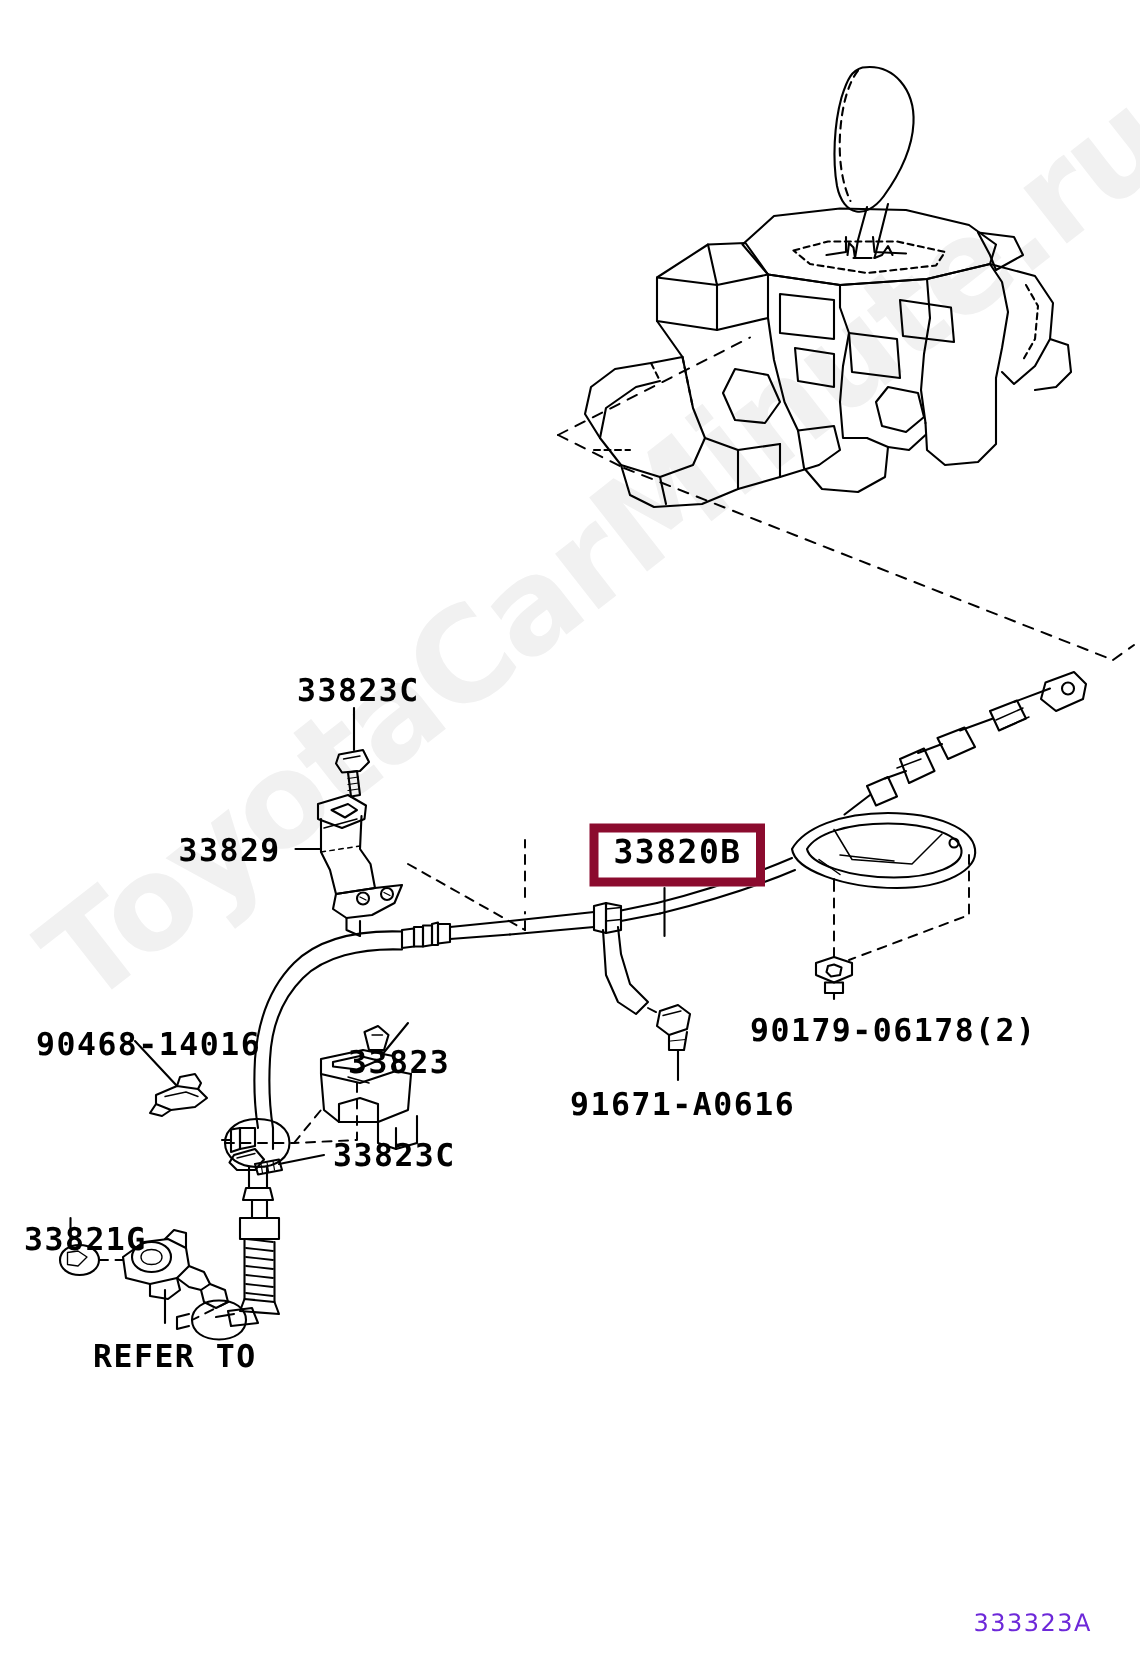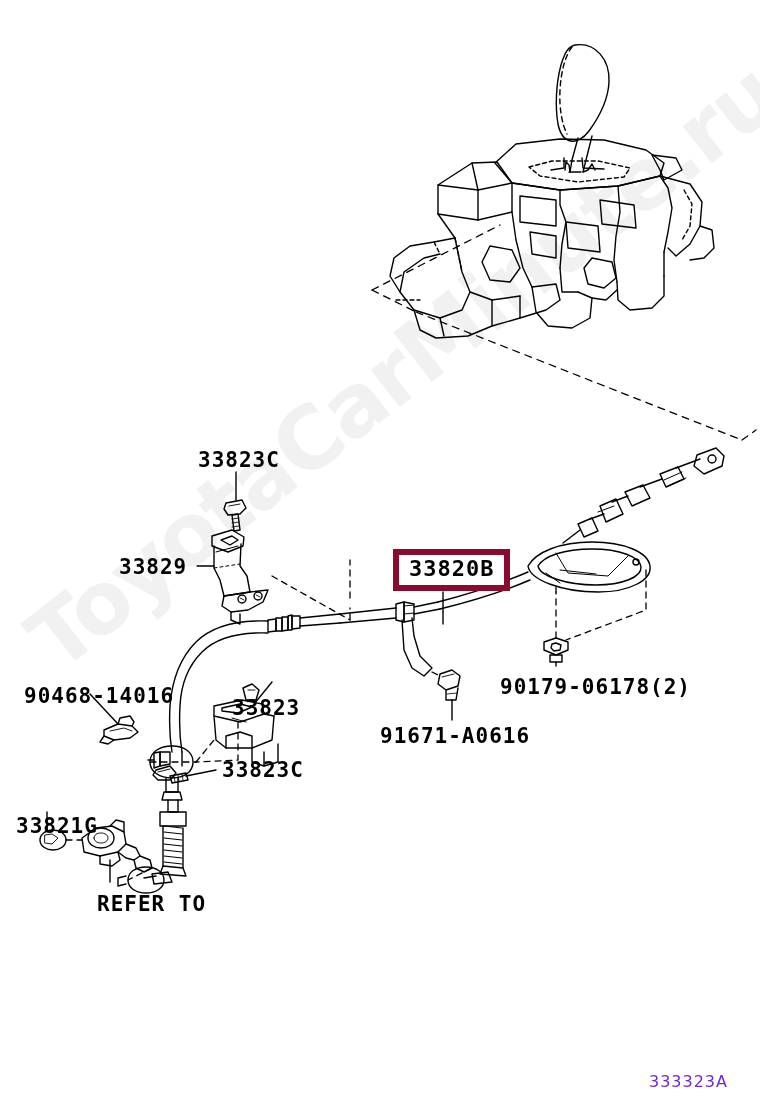--- a/index.html
+++ b/index.html
@@ -52,21 +52,20 @@
     font-family: "DejaVu Sans Mono", "Liberation Mono", monospace;
     font-size: 21px;
     font-weight: 700;
     color: #000000;
     letter-spacing: 1px;
     white-space: nowrap;
     line-height: 1.0;
   }
   .label.multi {
     line-height: 1.35;
-    margin-left: 35px;
   }
   
   .hl-box {
     position: absolute;
     z-index: 22;
     box-sizing: border-box;
     background: #ffffff;
     border: 6px solid #8b0b2e;
     padding: 3px 10px 5px 10px;
     font-family: "DejaVu Sans Mono", "Liberation Mono", monospace;

